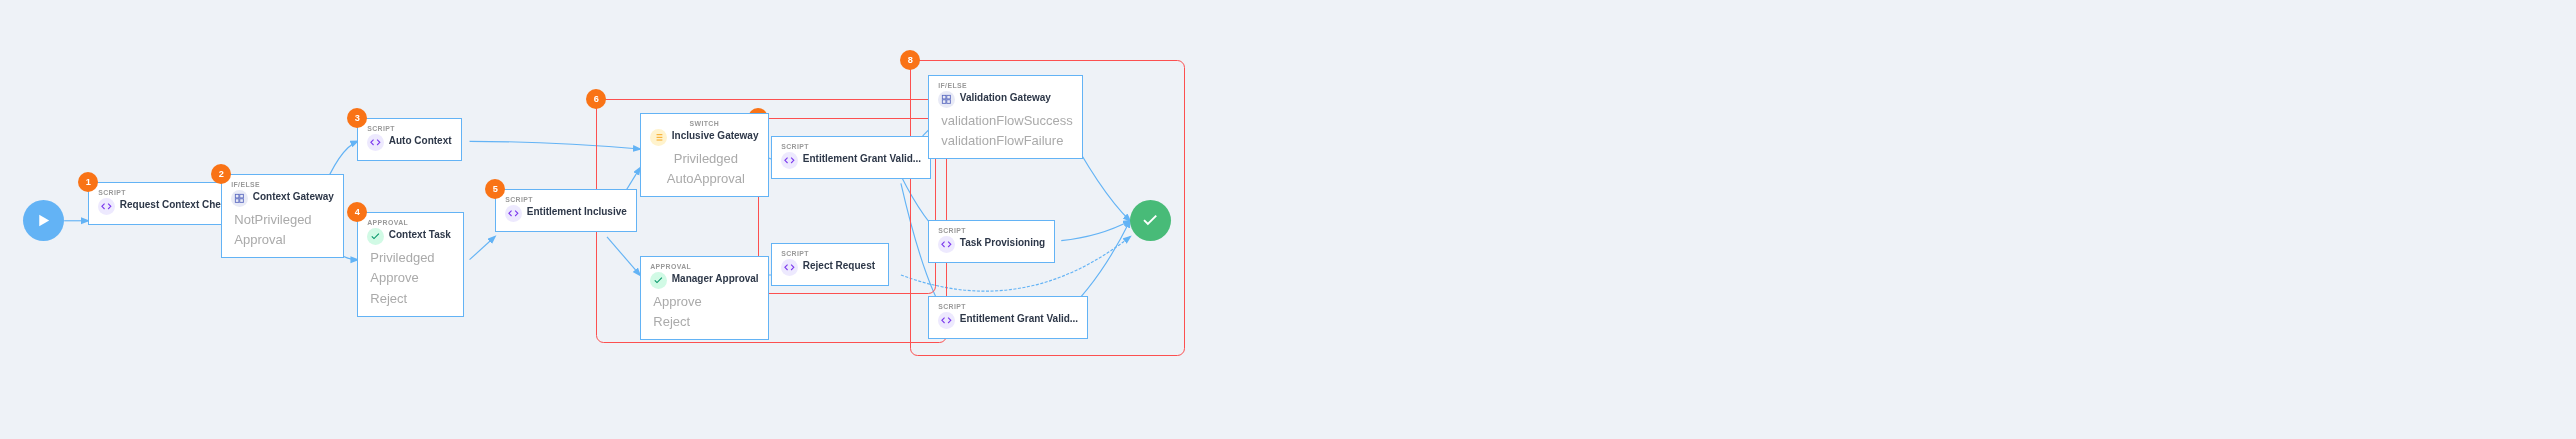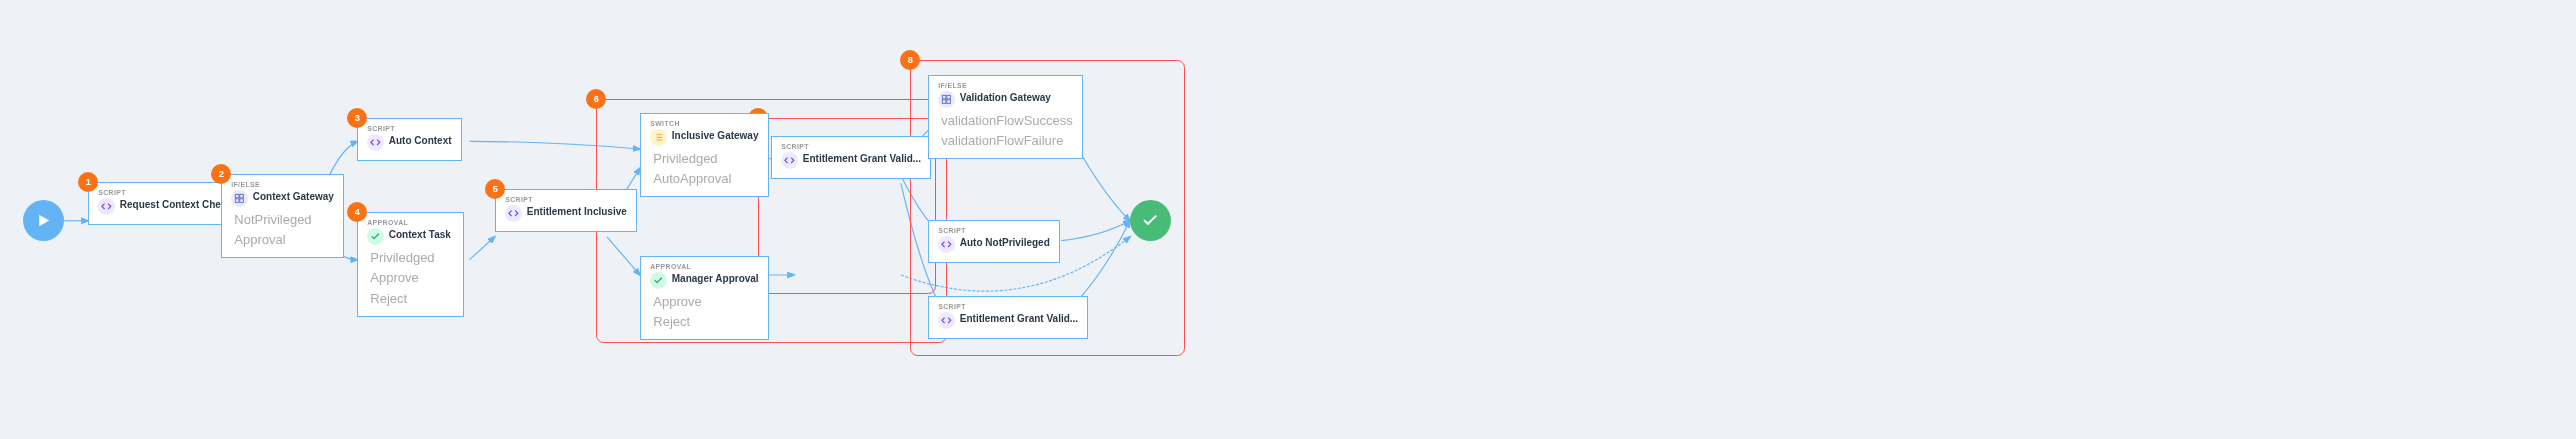--- a/index.html
+++ b/index.html
@@ -295,21 +295,21 @@
       <span class="node-icon icon-script">
         <svg width="10.7" height="10.7" viewBox="0 0 24 24" fill="none" stroke="#7c3aed" stroke-width="2.5">
           <polyline points="16,18 22,12 16,6"></polyline>
             <polyline points="8,6 2,12 8,18"></polyline>
         </svg>
       </span>
       <div class="node-title">Entitlement Inclusive</div>
     </div>
   </div>
 
-  <div class="node" style="left:640px; top:113px; min-width:118px;">
+  <div class="node" style="left:640px; top:113px; min-width:118px;text-align:center;">
     <div class="node-label-type">SWITCH</div>
     <div class="node-header">
       <span class="node-icon icon-switch" style="background:#fff3cd;">
         <svg width="10.7" height="10.7" viewBox="0 0 24 24" fill="none" stroke="#f59e0b" stroke-width="2">
           <line x1="8" y1="6" x2="21" y2="6"></line>
             <line x1="8" y1="12" x2="21" y2="12"></line>
           <line x1="8" y1="18" x2="21" y2="18"></line>
           <line x1="3" y1="6" x2="3.01" y2="6"></line>
             <line x1="3" y1="12" x2="3.01" y2="12"></line>
             <line x1="3" y1="18" x2="3.01" y2="18"></line>
@@ -345,20 +345,32 @@
       <span class="node-icon icon-script">
         <svg width="10.7" height="10.7" viewBox="0 0 24 24" fill="none" stroke="#7c3aed" stroke-width="2.5">
           <polyline points="16,18 22,12 16,6"></polyline>
             <polyline points="8,6 2,12 8,18"></polyline>
         </svg>
       </span>
       <div class="node-title">Entitlement Grant Valid...</div>
     </div>
   </div>
 
+  <div class="node" style="left:771px; top:243px; min-width:118px;">
+    <div class="node-label-type">SCRIPT</div>
+    <div class="node-header">
+      <span class="node-icon icon-script">
+        <svg width="10.7" height="10.7" viewBox="0 0 24 24" fill="none" stroke="#7c3aed" stroke-width="2.5">
+          <polyline points="16,18 22,12 16,6"></polyline>
+            <polyline points="8,6 2,12 8,18"></polyline>
+        </svg>
+      </span>
+      <div class="node-title">Reject Request</div>
+    </div>
+  </div>
 
   <div class="node" style="left:928px; top:75px; min-width:126px;">
     <div class="node-label-type">IF/ELSE</div>
     <div class="node-header">
       <span class="node-icon" style="background:#e8eaf6; width:17px; height:17px; border-radius:50%; display:inline-flex; align-items:center; justify-content:center; margin-right:4.6px;">
         <svg width="10.7" height="10.7" viewBox="0 0 24 24" fill="none" stroke="#5c6bc0" stroke-width="2">
           <rect x="3" y="3" width="8" height="8"></rect>
             <rect x="13" y="3" width="8" height="8"></rect>
           <rect x="3" y="13" width="8" height="8"></rect>
             <rect x="13" y="13" width="8" height="8"></rect>
@@ -374,21 +386,21 @@
 
   <div class="node" style="left:928px; top:220px; min-width:122px;">
     <div class="node-label-type">SCRIPT</div>
     <div class="node-header">
       <span class="node-icon icon-script">
         <svg width="10.7" height="10.7" viewBox="0 0 24 24" fill="none" stroke="#7c3aed" stroke-width="2.5">
           <polyline points="16,18 22,12 16,6"></polyline>
             <polyline points="8,6 2,12 8,18"></polyline>
         </svg>
       </span>
-      <div class="node-title">Auto NotPrivileged</div>
+      <div class="node-title">Task Provisioning</div>
     </div>
   </div>
 
   <div class="node" style="left:928px; top:296px; min-width:122px;">
     <div class="node-label-type">SCRIPT</div>
     <div class="node-header">
       <span class="node-icon icon-script">
         <svg width="10.7" height="10.7" viewBox="0 0 24 24" fill="none" stroke="#7c3aed" stroke-width="2.5">
           <polyline points="16,18 22,12 16,6"></polyline>
             <polyline points="8,6 2,12 8,18"></polyline>

